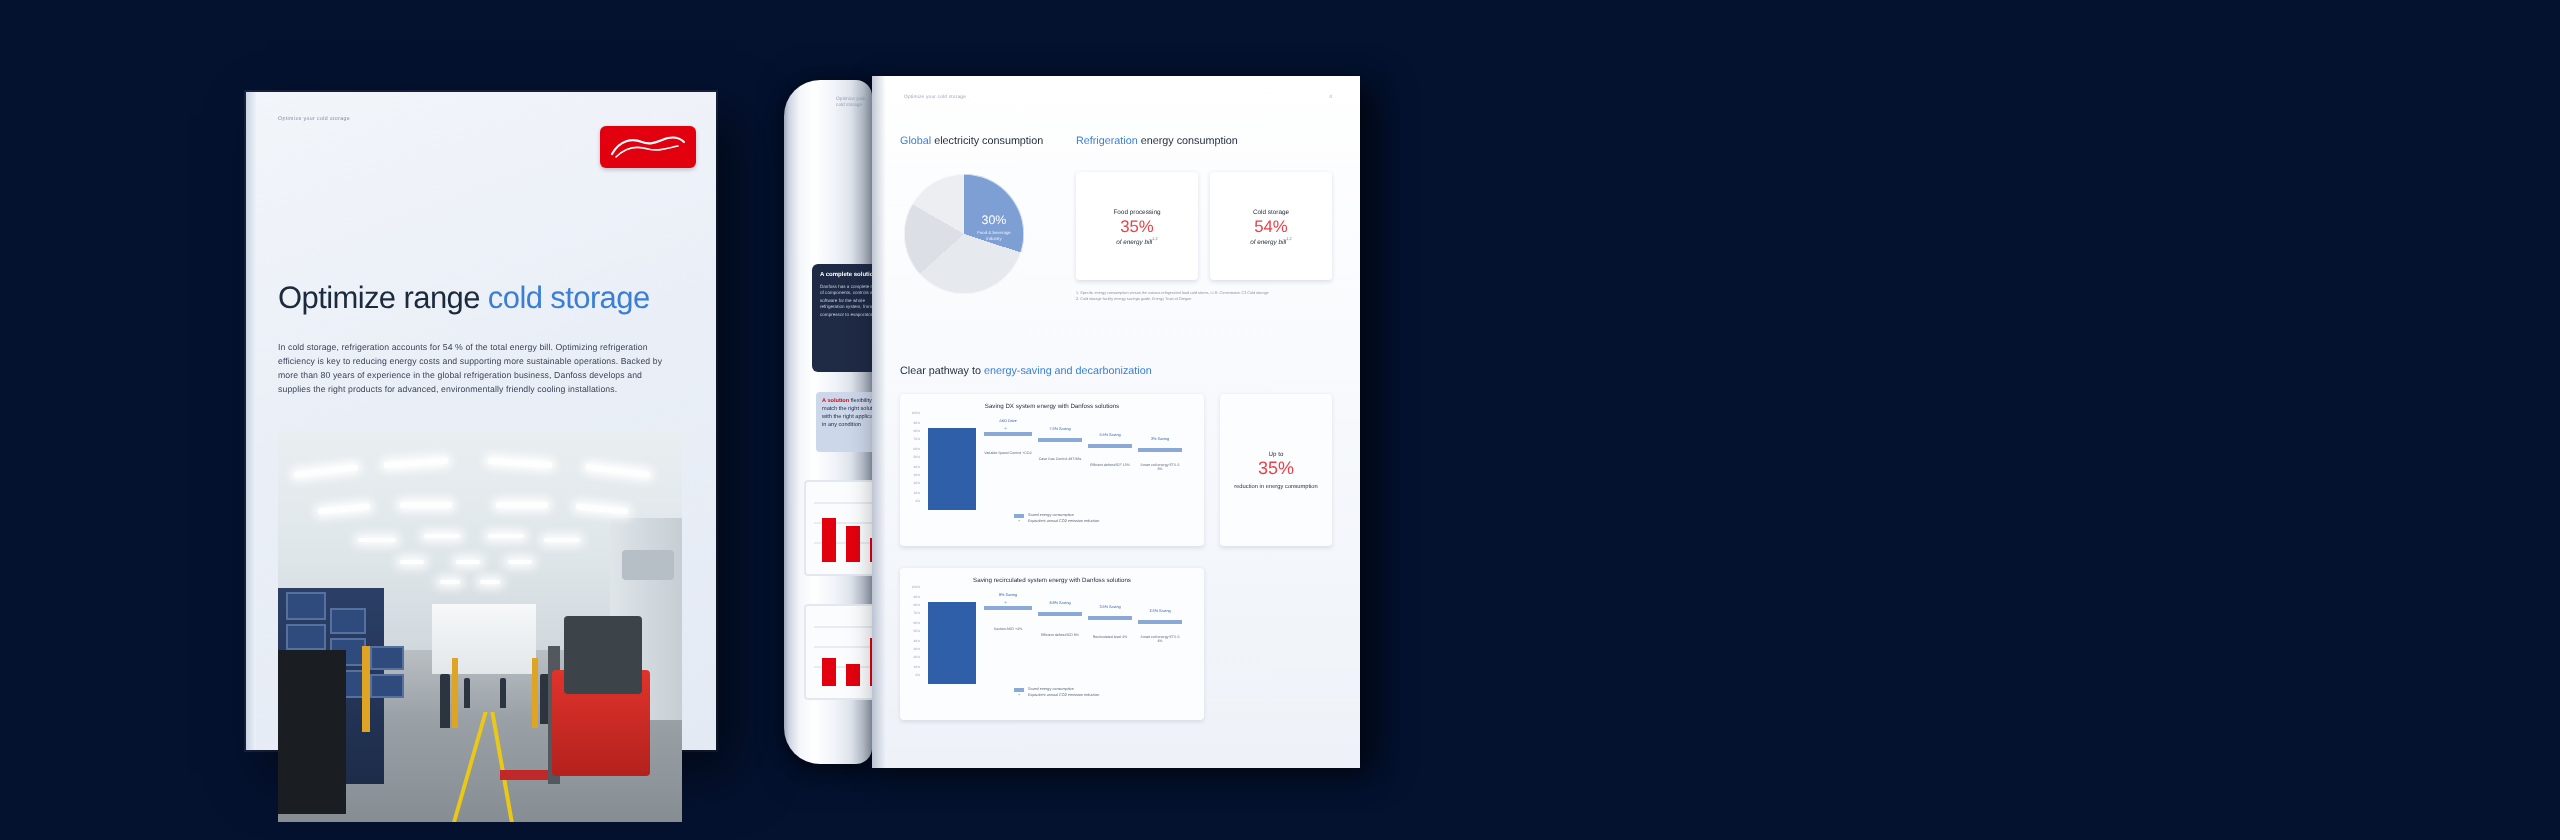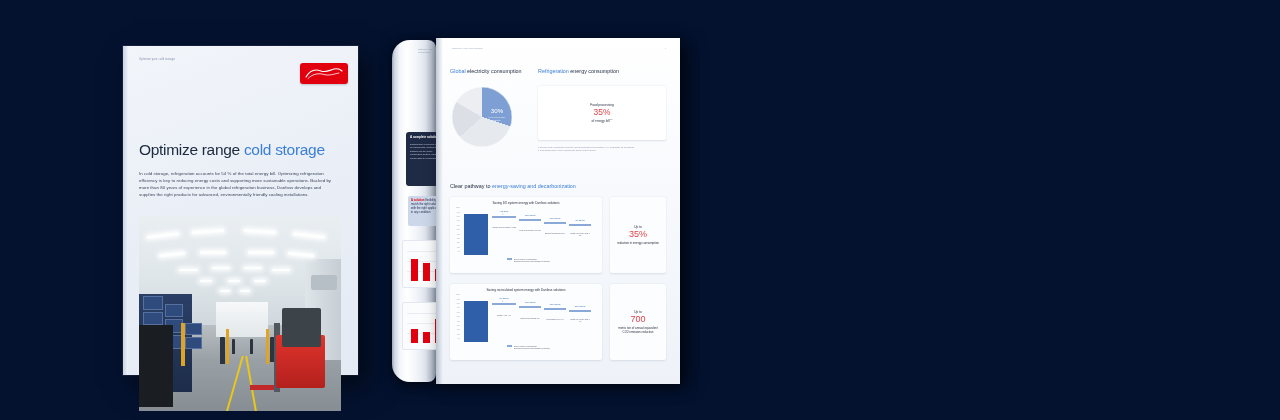--- a/index.html
+++ b/index.html
@@ -338,20 +338,25 @@
           <div class="sec-title">
             <span class="accent">Refrigeration</span><span> energy consumption</span>
           </div>
 
           <div class="stat-row">
             <div class="stat-card">
               <div class="stat-name">Food processing</div>
               <div class="stat-val">35%</div>
               <div class="stat-unit"><span>of energy bill</span><sup>1,2</sup></div>
             </div>
+            <div class="stat-card">
+              <div class="stat-name">Cold storage</div>
+              <div class="stat-val">54%</div>
+              <div class="stat-unit"><span>of energy bill</span><sup>1,2</sup></div>
+            </div>
           </div>
 
           <div class="footnotes">
             <div>1. Specific energy consumption versus the various refrigerated food cold stores, I.I.R. Commission C2 Cold storage</div>
             <div>2. Cold storage facility energy savings guide, Energy Trust of Oregon</div>
           </div>
         </div>
       </div>
 
       <div class="mid-sec">
@@ -447,22 +452,17 @@
               <div class="step-cap" style="left:108px; width:22px; bottom:42px;">2.5% Saving</div>
               <div class="step-sub" style="left:108px; width:22px; bottom:27px;">Smart coil energy ETS 6 4%</div>
 
               <div class="legend">
                 <div><span class="sw"></span><span>Saved energy consumption</span></div>
                 <div><span class="pl">+</span><span>Equivalent annual CO2 emission reduction</span></div>
               </div>
             </div>
           </div>
 
-          <div class="callout">
-            <div class="up">Up to</div>
-            <div class="big">700</div>
-            <div class="desc">metric ton of annual equivalent CO2 emission reduction</div>
-          </div>
         </div>
       </div>
     </div>
   </div>
 </div>
 
 </body></html>

